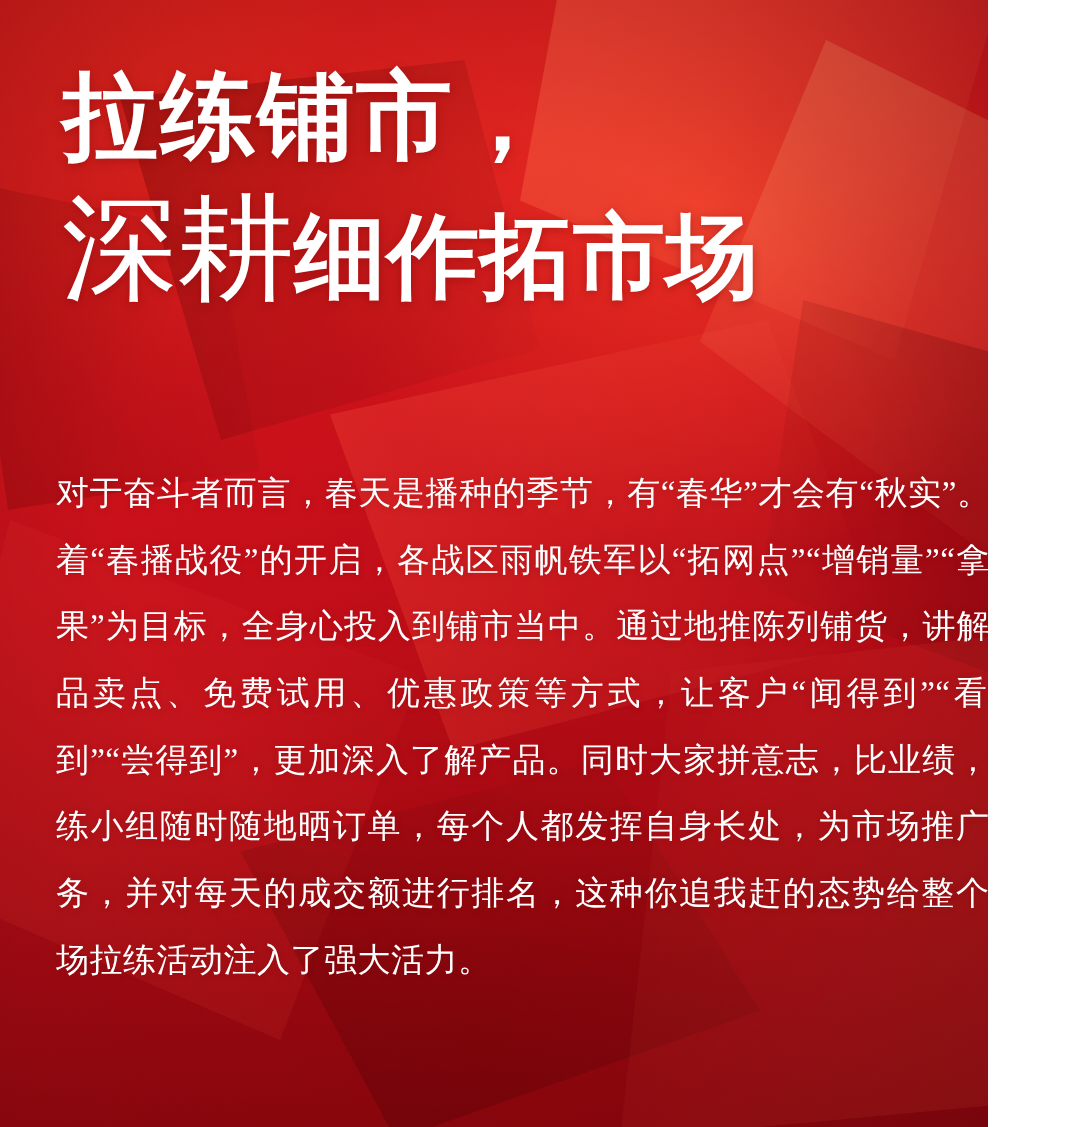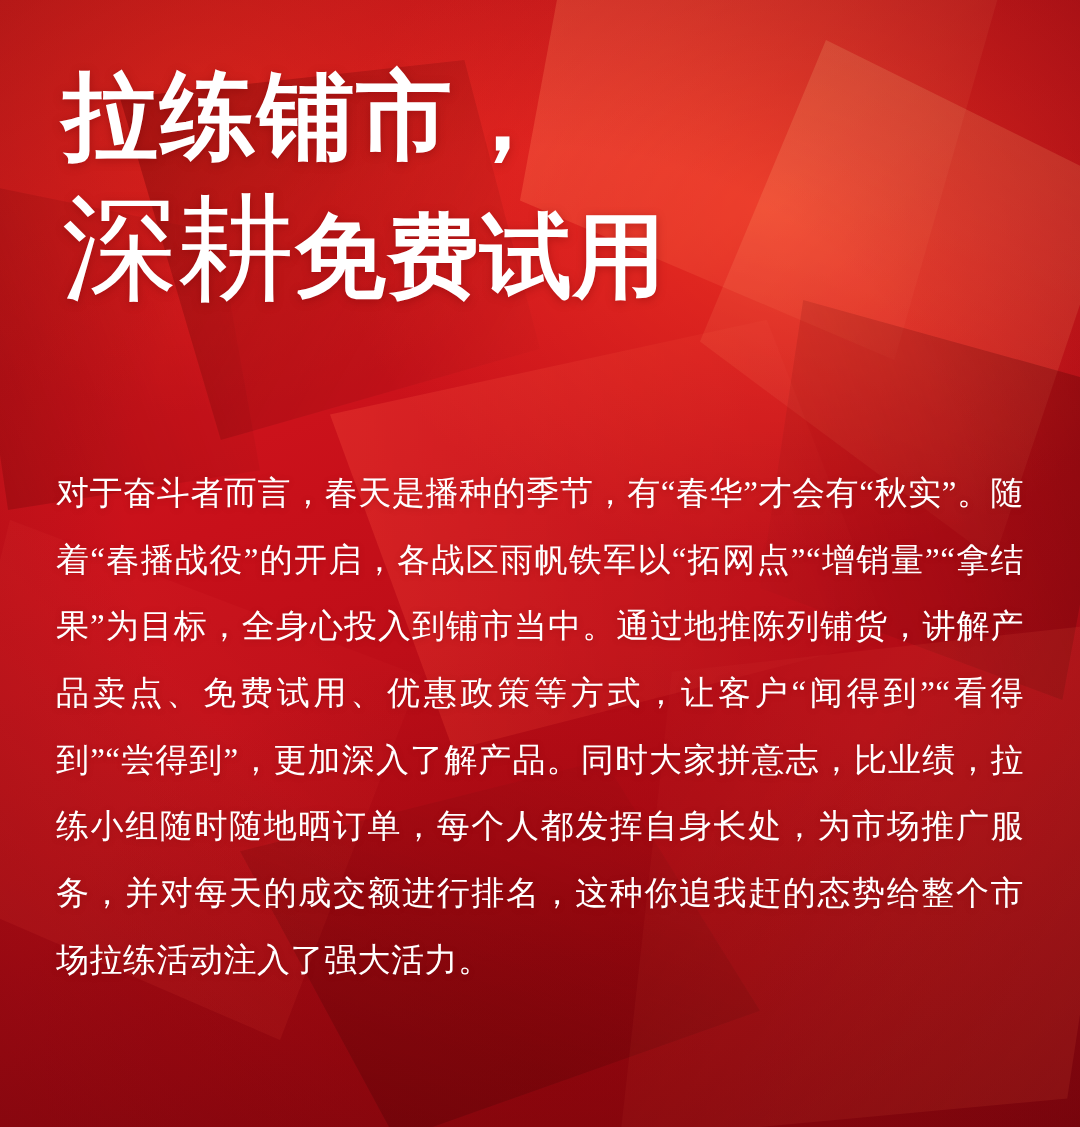--- a/index.html
+++ b/index.html
@@ -7,21 +7,21 @@
     padding: 0;
   }
   body {
     width: 1080px;
     height: 1127px;
     overflow: hidden;
     font-family: "Liberation Sans", sans-serif;
   }
   .poster {
     position: relative;
-    width: 1080px;
+    width: 988px;
     height: 1127px;
     background: #701a75;
     overflow: hidden;
   }
   
   .bg-layer {
     position: absolute;
     inset: 0;
     pointer-events: none;
   }
@@ -149,21 +149,21 @@
     <div class="shard dark d3"></div>
     <div class="shard s5"></div>
   </div>
   <div class="bg-layer vignette"></div>
 
   <div class="content">
 
     <div class="headline">
       <div class="headline-line1">拉练铺市，</div>
       <div class="headline-line2">
-        <span class="headline-emph">深耕</span><span class="headline-rest">免费试用</span>
+        <span class="headline-emph">深耕</span><span class="headline-rest">细作拓市场</span>
       </div>
     </div>
 
     <div class="body-copy">
       <p>对于奋斗者而言，春天是播种的季节，有“春华”才会有“秋实”。随着“春播战役”的开启，各战区雨帆铁军以“拓网点”“增销量”“拿结果”为目标，全身心投入到铺市当中。通过地推陈列铺货，讲解产品卖点、免费试用、优惠政策等方式，让客户“闻得到”“看得到”“尝得到”，更加深入了解产品。同时大家拼意志，比业绩，拉练小组随时随地晒订单，每个人都发挥自身长处，为市场推广服务，并对每天的成交额进行排名，这种你追我赶的态势给整个市场拉练活动注入了强大活力。</p>
     </div>
 
   </div>
 </div>
 

